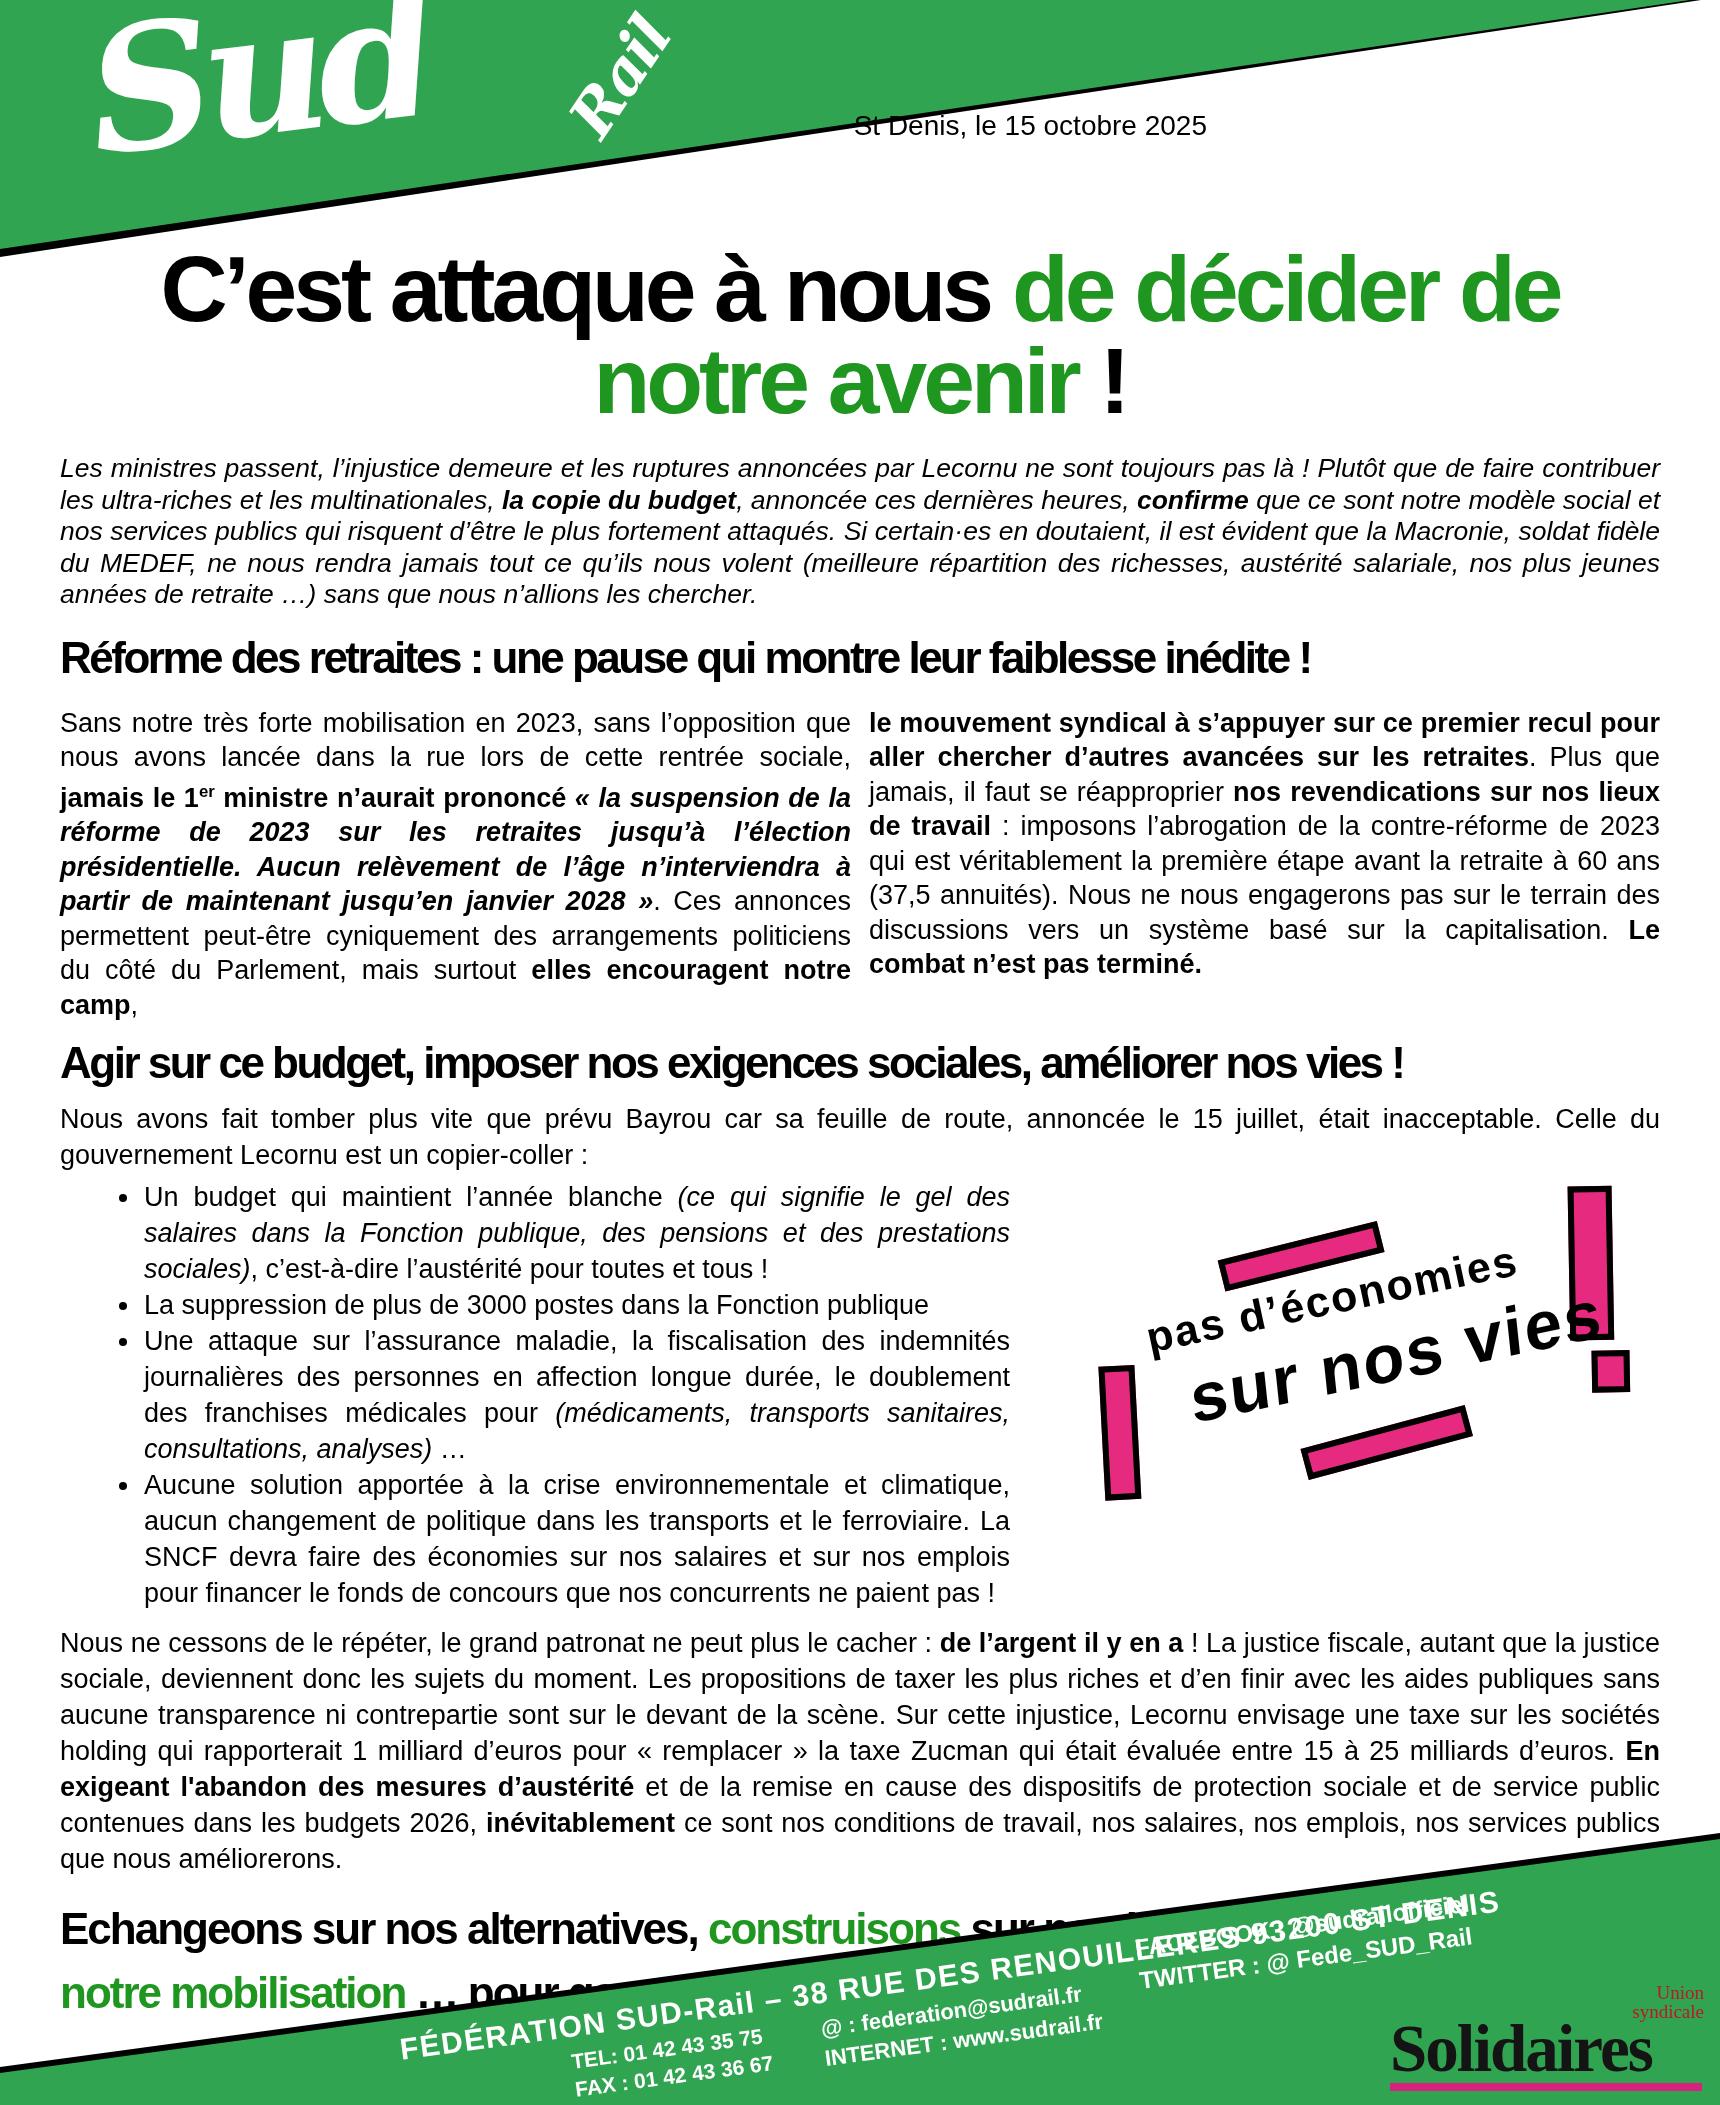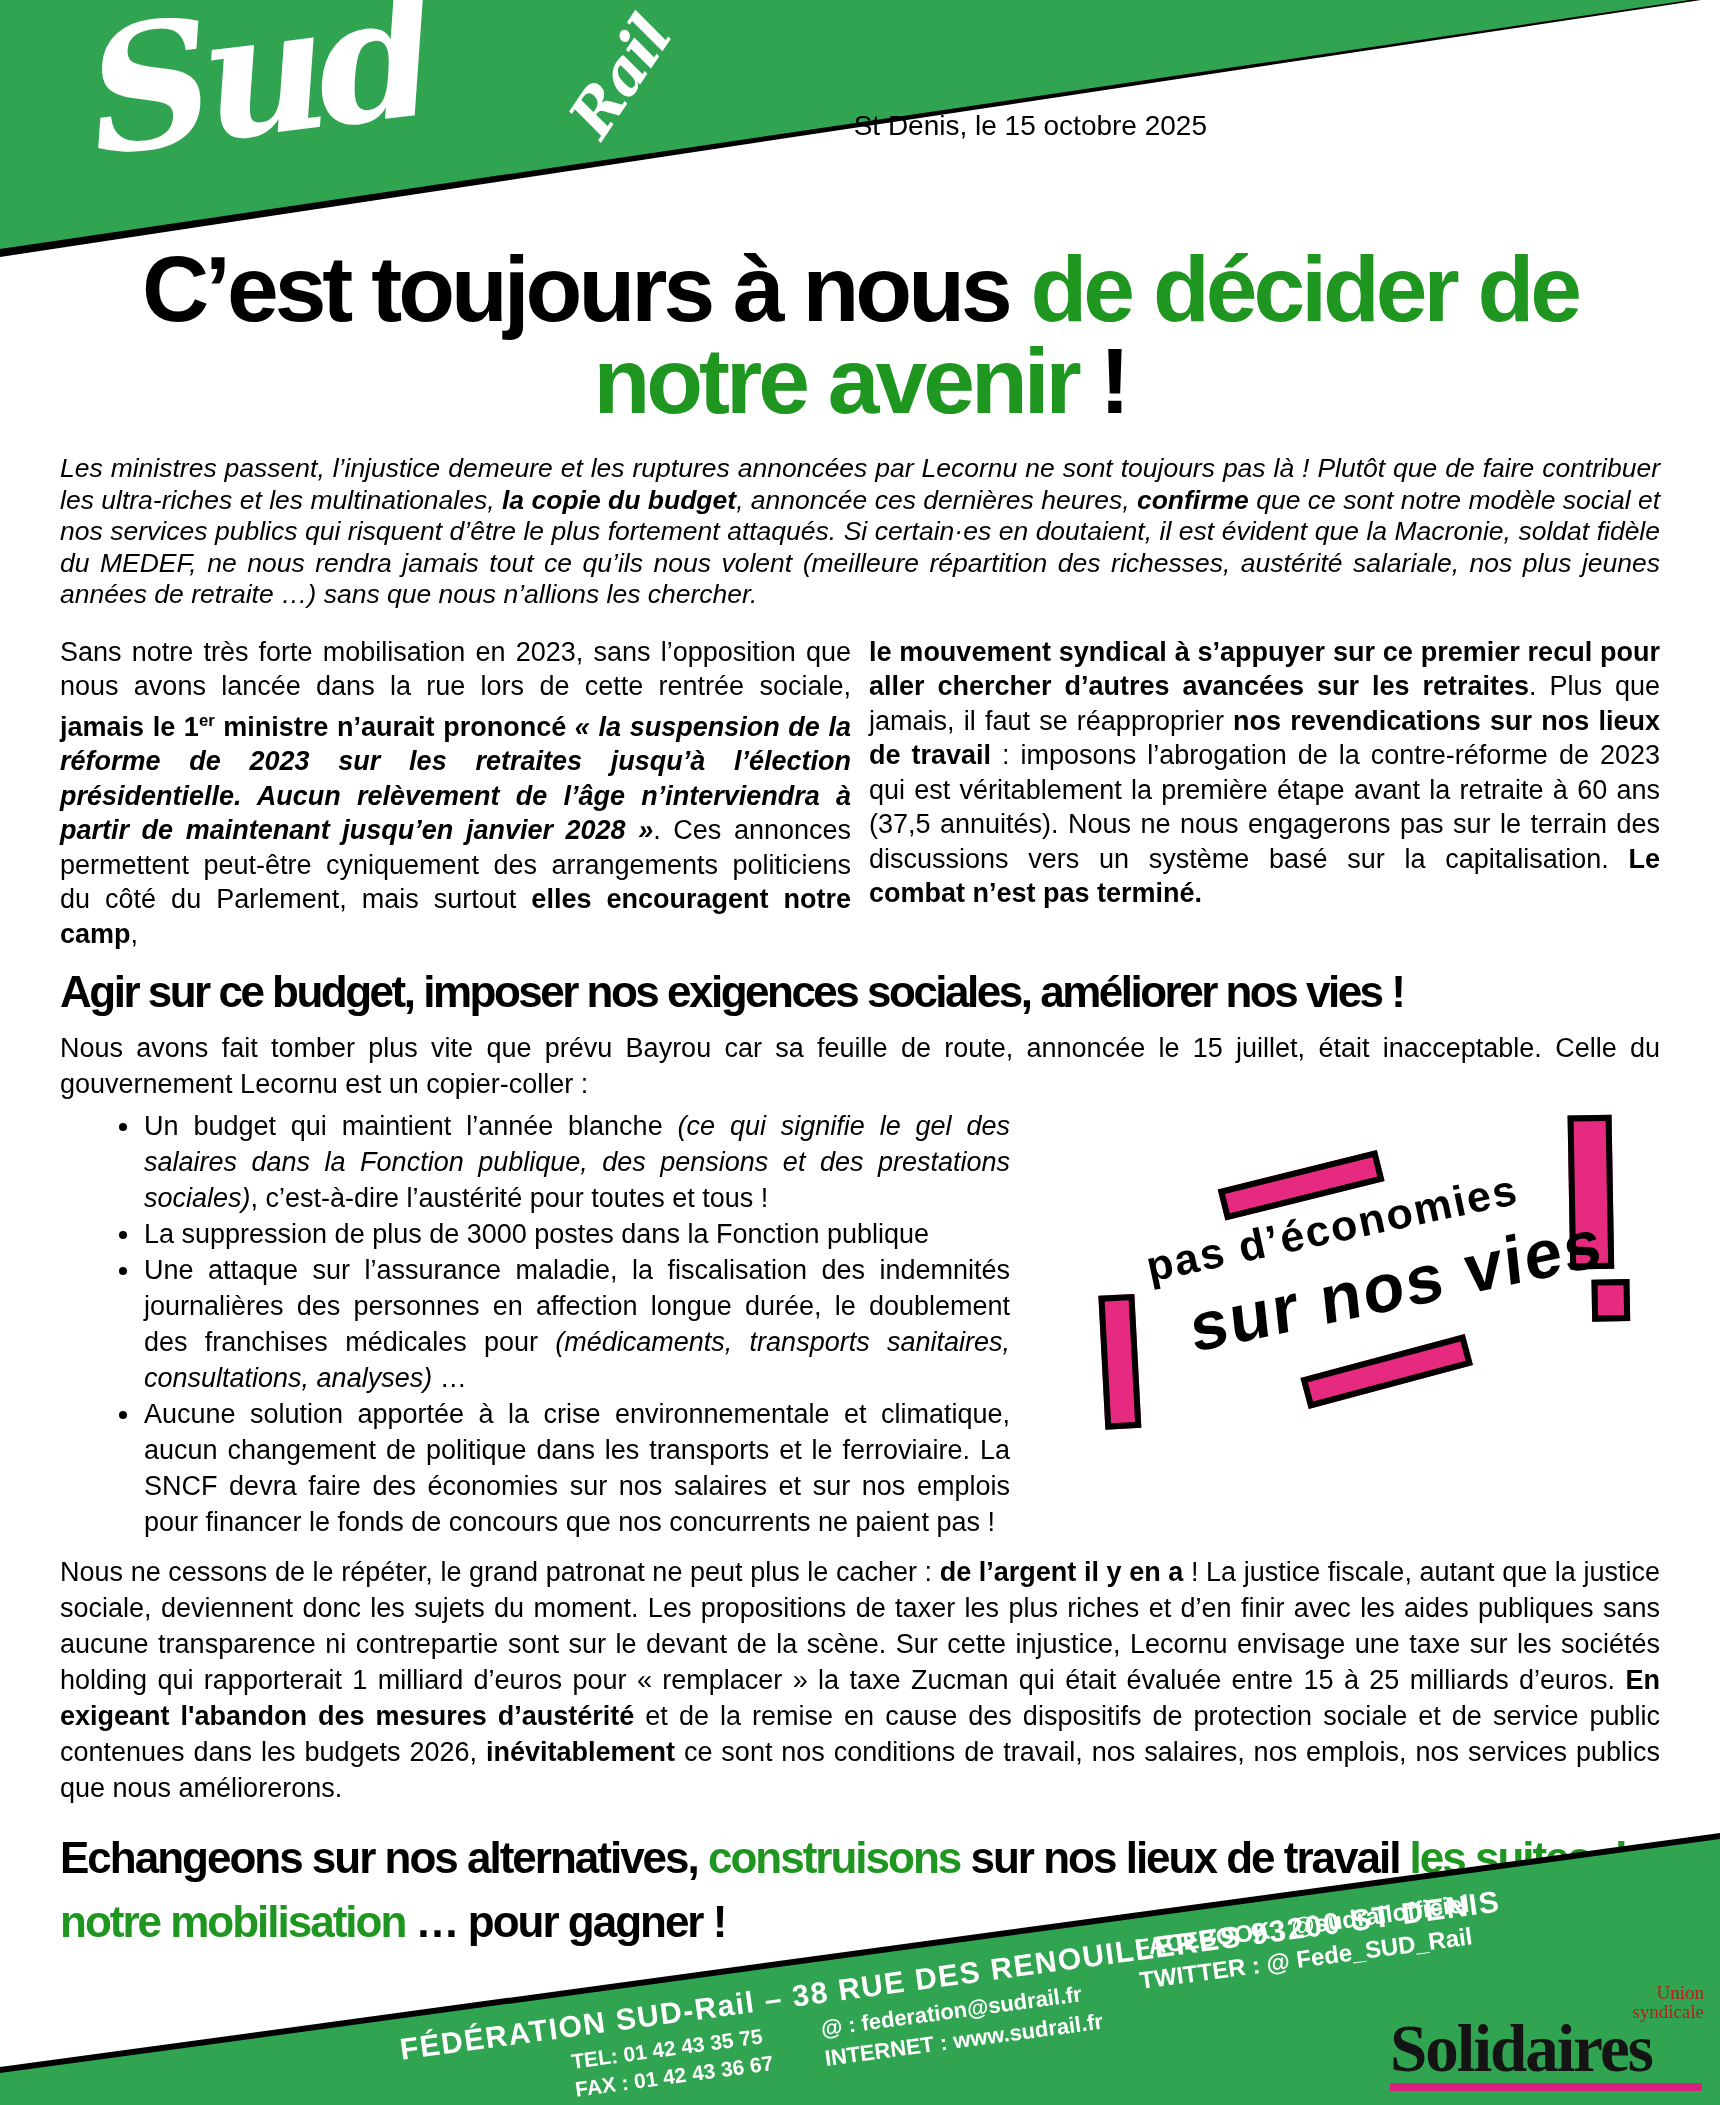--- a/index.html
+++ b/index.html
@@ -109,26 +109,27 @@
     <div class="logo-sud">Sud</div>
     <div class="logo-rail">Rail</div>
     <div class="org-block">
     </div>
     <div class="dateline">St Denis, le 15 octobre 2025</div>
   </div>
 
   <div class="content">
 
     <h1 class="title">
-      <div><span>C’est toujours à nous </span><span class="green">de décider de</span></div>
+      <div><span>C’est attaque à nous </span><span class="green">de décider de</span></div>
       <div><span class="green">notre avenir</span><span> !</span></div>
     </h1>
 
     <p class="intro"><span>Les ministres passent, l’injustice demeure et les ruptures annoncées par Lecornu ne sont toujours pas là ! Plutôt que de faire contribuer les ultra-riches et les multinationales, </span><b>la copie du budget</b><span>, annoncée ces dernières heures, </span><b>confirme</b><span> que ce sont notre modèle social et nos services publics qui risquent d’être le plus fortement attaqués. Si certain·es en doutaient, il est évident que la Macronie, soldat fidèle du MEDEF, ne nous rendra jamais tout ce qu’ils nous volent (meilleure répartition des richesses, austérité salariale, nos plus jeunes années de retraite …) sans que nous n’allions les chercher.</span></p>
 
+    <h2 class="h2 h2a">Réforme des retraites : une pause qui montre leur faiblesse inédite !</h2>
 
     <div class="columns">
       <p class="col" style="margin:0"><span>Sans notre très forte mobilisation en 2023, sans l’opposition que nous avons lancée dans la rue lors de cette rentrée sociale, </span><b>jamais le 1</b><sup class="b">er</sup><b> ministre n’aurait prononcé </b><span class="bi">« la suspension de la réforme de 2023 sur les retraites jusqu’à l’élection présidentielle. Aucun relèvement de l’âge n’interviendra à partir de maintenant jusqu’en janvier 2028 »</span><span>. Ces annonces permettent peut-être cyniquement des arrangements politiciens du côté du Parlement, mais surtout </span><b>elles encouragent notre camp</b><span>,</span></p>
       <p class="col" style="margin:0"><b>le mouvement syndical à s’appuyer sur ce premier recul pour aller chercher d’autres avancées sur les retraites</b><span>. Plus que jamais, il faut se réapproprier </span><b>nos revendications sur nos lieux de travail</b><span> : imposons l’abrogation de la contre-réforme de 2023 qui est véritablement la première étape avant la retraite à 60 ans (37,5 annuités). Nous ne nous engagerons pas sur le terrain des discussions vers un système basé sur la capitalisation. </span><b>Le combat n’est pas terminé.</b></p>
     </div>
 
     <h2 class="h2 h2b">Agir sur ce budget, imposer nos exigences sociales, améliorer nos vies !</h2>
 
     <p class="para">Nous avons fait tomber plus vite que prévu Bayrou car sa feuille de route, annoncée le 15 juillet, était inacceptable. Celle du gouvernement Lecornu est un copier-coller :</p>
 

